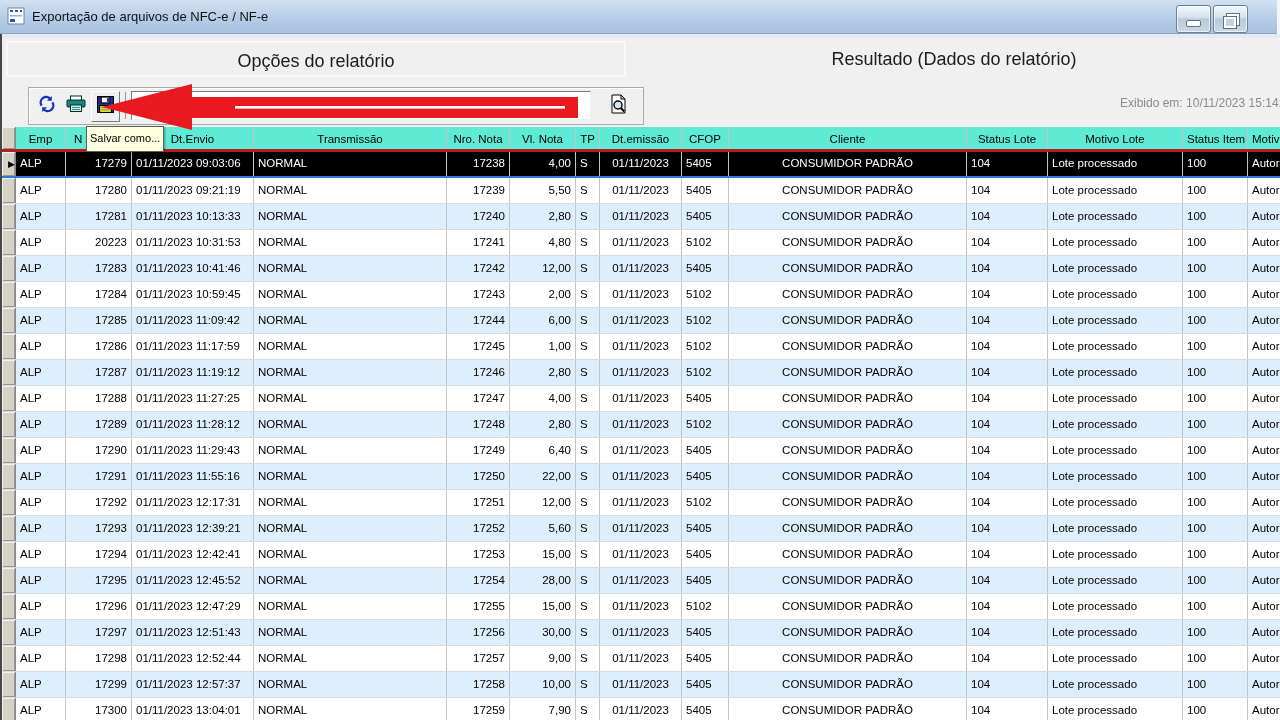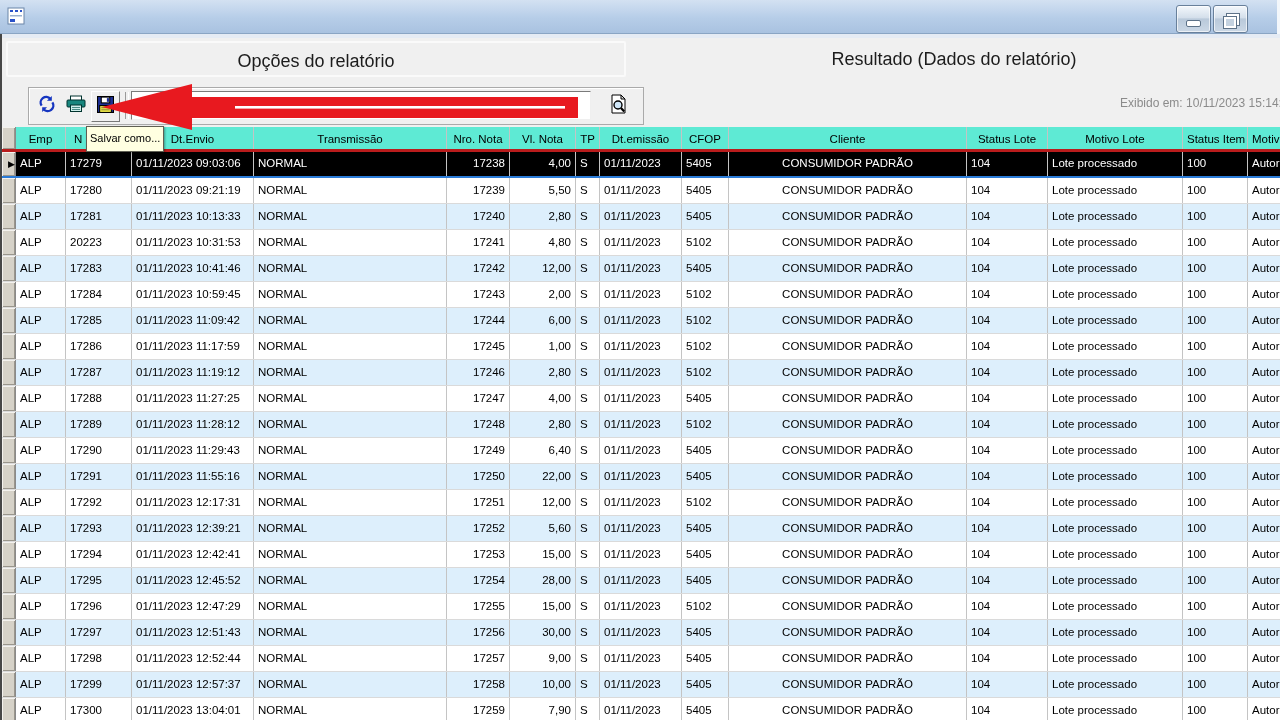--- a/index.html
+++ b/index.html
@@ -48,41 +48,42 @@
   .thead{height:25px;background:#5eead4;border-bottom:3px solid #b91c1c;}
   .cell{box-sizing:border-box;border-right:1px solid #c4c4c4;padding:0 4px;line-height:25px;
     white-space:nowrap;overflow:hidden;flex:none;}
   .sel .cell{line-height:23px;}
   .thead .cell{text-align:center;line-height:24px;}
   .thead .cell.c-motivo{text-align:left;}
   .thead .cell.c-lote{text-align:left;padding-left:8px;}
   .gcell{flex:none;width:14px;box-sizing:border-box;background:#d6d2c8;border-right:1px solid #8a8a8a;
     box-shadow:inset 1px 1px 0 #f4f2ee, inset -1px -1px 0 #9a968c;position:relative;}
   .rowmark{position:absolute;right:0;top:6px;font-size:9px;color:#000;line-height:12px;}
-  .c-emp{width:50px;} .c-lote{width:66px;text-align:left;} .c-envio{width:122px;} .c-trans{width:193px;}
+  .c-emp{width:50px;} .c-lote{width:66px;text-align:right;} .c-envio{width:122px;} .c-trans{width:193px;}
   .c-nota{width:63px;text-align:right;} .c-vl{width:66px;text-align:right;} .c-tp{width:24px;}
-  .c-emis{width:82px;} .c-cfop{width:47px;} .c-cli{width:238px;text-align:center;} .c-slote{width:81px;}
+  .c-emis{width:82px;text-align:center;} .c-cfop{width:47px;} .c-cli{width:238px;text-align:center;} .c-slote{width:81px;}
   .c-mlote{width:135px;} .c-sitem{width:65px;} .c-motivo{width:60px;border-right:none;}
 </style>
 </head>
 <body>
 
 <div class="window">
 
   <div class="titlebar">
     <span class="app-icon">
       <svg width="18" height="18" viewBox="0 0 18 18">
           <rect x="1" y="1" width="16" height="16" fill="#fff" stroke="#6b85a8"></rect>
           <rect x="3" y="3" width="3" height="2" fill="#2a52c8"></rect>
           <rect x="8" y="3" width="3" height="2" fill="#2a52c8"></rect>
           <rect x="13" y="3" width="2" height="2" fill="#2a52c8"></rect>
           <rect x="3" y="8" width="12" height="1.5" fill="#9ab0d0"></rect>
           <rect x="3" y="12" width="5" height="3" fill="#2a52c8"></rect>
         </svg>
     </span>
+    <span class="title-text">Exportação de arquivos de NFC-e / NF-e</span>
     <div class="winbtn btn-min">
       <span class="glyph-min"></span>
     </div>
     <div class="winbtn btn-restore">
       <span class="glyph-restore">
           <span class="r1"></span>
           <span class="r2"></span>
         </span>
     </div>
     <div class="edge-strip"></div>

